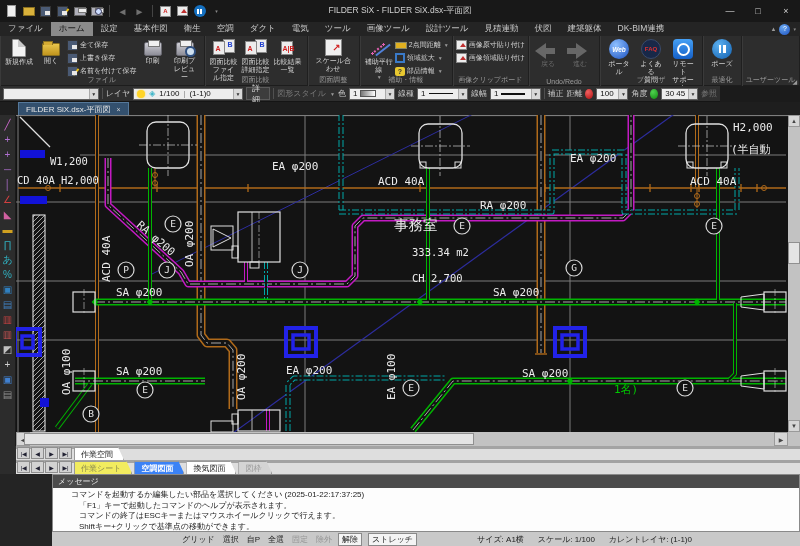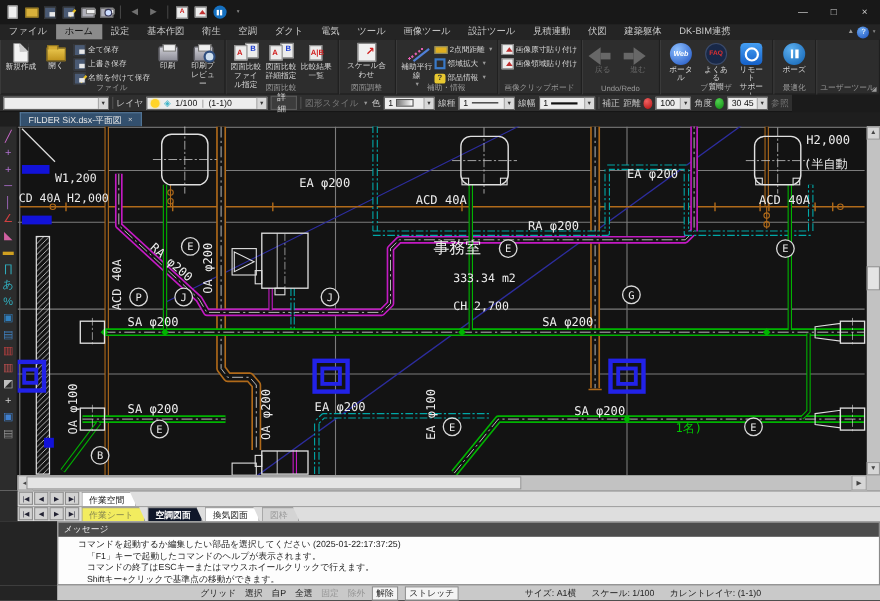--- a/index.html
+++ b/index.html
@@ -135,30 +135,30 @@
   .varrow { position:absolute; left:0; width:12px; height:12px; background:#d6d6d6; border:1px solid #9a9a9a;
     font-size:6px; color:#444; display:flex; align-items:center; justify-content:center; }
   #vthumb { position:absolute; left:0; top:127px; width:12px; height:22px; background:#e4e4e4; border:1px solid #909090; }
   #hscroll { position:absolute; left:16px; top:432px; width:772px; height:14px; background:#c2c2c2; display:flex; align-items:center; }
   .harrow { width:14px; height:14px; background:#d6d6d6; border:1px solid #9a9a9a; font-size:6px; color:#444;
     display:flex; align-items:center; justify-content:center; }
   #hthumb { position:absolute; left:8px; top:1px; width:450px; height:12px; background:#e4e4e4; border:1px solid #909090; }
   #scroll-corner { position:absolute; left:788px; top:432px; width:12px; height:14px; background:#c2c2c2; }
 
   
-  .tabrow { position:absolute; left:0; width:800px; height:14px; background:#dedede; display:flex; align-items:flex-end; border-top:1px solid #a3a3a3; }
+  .tabrow { position:absolute; left:0; width:800px; height:14px; background:#dedede; display:flex; align-items:flex-end; border-top:3px solid #a3a3a3; }
   #tabrow1 { top:446px; } #tabrow2 { top:460px; }
   .tabrow .darkpad { width:16px; height:14px; background:#2c2c2c; }
   .navbtn { width:13px; height:12px; margin:0 0 1px 1px; background:#d2d2d2; border:1px solid #8f8f8f;
     font-size:6px; color:#223; display:flex; align-items:center; justify-content:center; }
   .sheettab { height:13px; display:flex; align-items:center; font-size:8px; padding:0 10px 0 6px; margin-left:2px;
     background:#fff; color:#222; border:1px solid #999; border-bottom:none;
     clip-path:polygon(0 0, calc(100% - 6px) 0, 100% 100%, 0 100%); }
   .sheettab.yellow { background:#f2ec5f; color:#8a8a50; }
-  .sheettab.activeblue { background:#0f172a; color:#fff; font-weight:bold; }
+  .sheettab.activeblue { background:#3b82f6; color:#fff; font-weight:bold; }
   .sheettab.dim { background:#d4d4d4; color:#999; }
 
   
   #msgpanel { position:absolute; left:52px; top:474px; width:748px; height:58px; background:#fdfdfd; border:1px solid #8a8a8a; }
   #msgpanel .hdr { height:13px; background:#4c4c4c; color:#e8e8e8; font-size:8px; display:flex; align-items:center; padding-left:5px; }
   #msgpanel .body { padding:2px 0 0 0; }
   .msgline { font-size:8px; color:#222; line-height:1.32; white-space:nowrap; }
   .msgline.first { padding-left:18px; } .msgline.rest { padding-left:26px; }
   #msg-leftcol { position:absolute; left:0; top:474px; width:52px; height:58px; background:#242424; }
 
@@ -210,20 +210,21 @@
         <span class="qico">
           <span class="mini m-img"></span>
         </span>
         <span class="qico">
           <span class="mini m-pause"></span>
         </span>
         <span class="qico">
           <span style="font-size:5px;color:#888">▾</span>
         </span>
       </div>
+    <div id="win-title">FILDER SiX - FILDER SiX.dsx-平面図</div>
     <div id="win-controls">
       <div class="winbtn">—</div>
       <div class="winbtn">□</div>
       <div class="winbtn">×</div>
     </div>
   </div>
 
   <div id="menubar">
     <div id="menu-tabs" style="display:flex;">
         <div class="menutab">ファイル</div>

